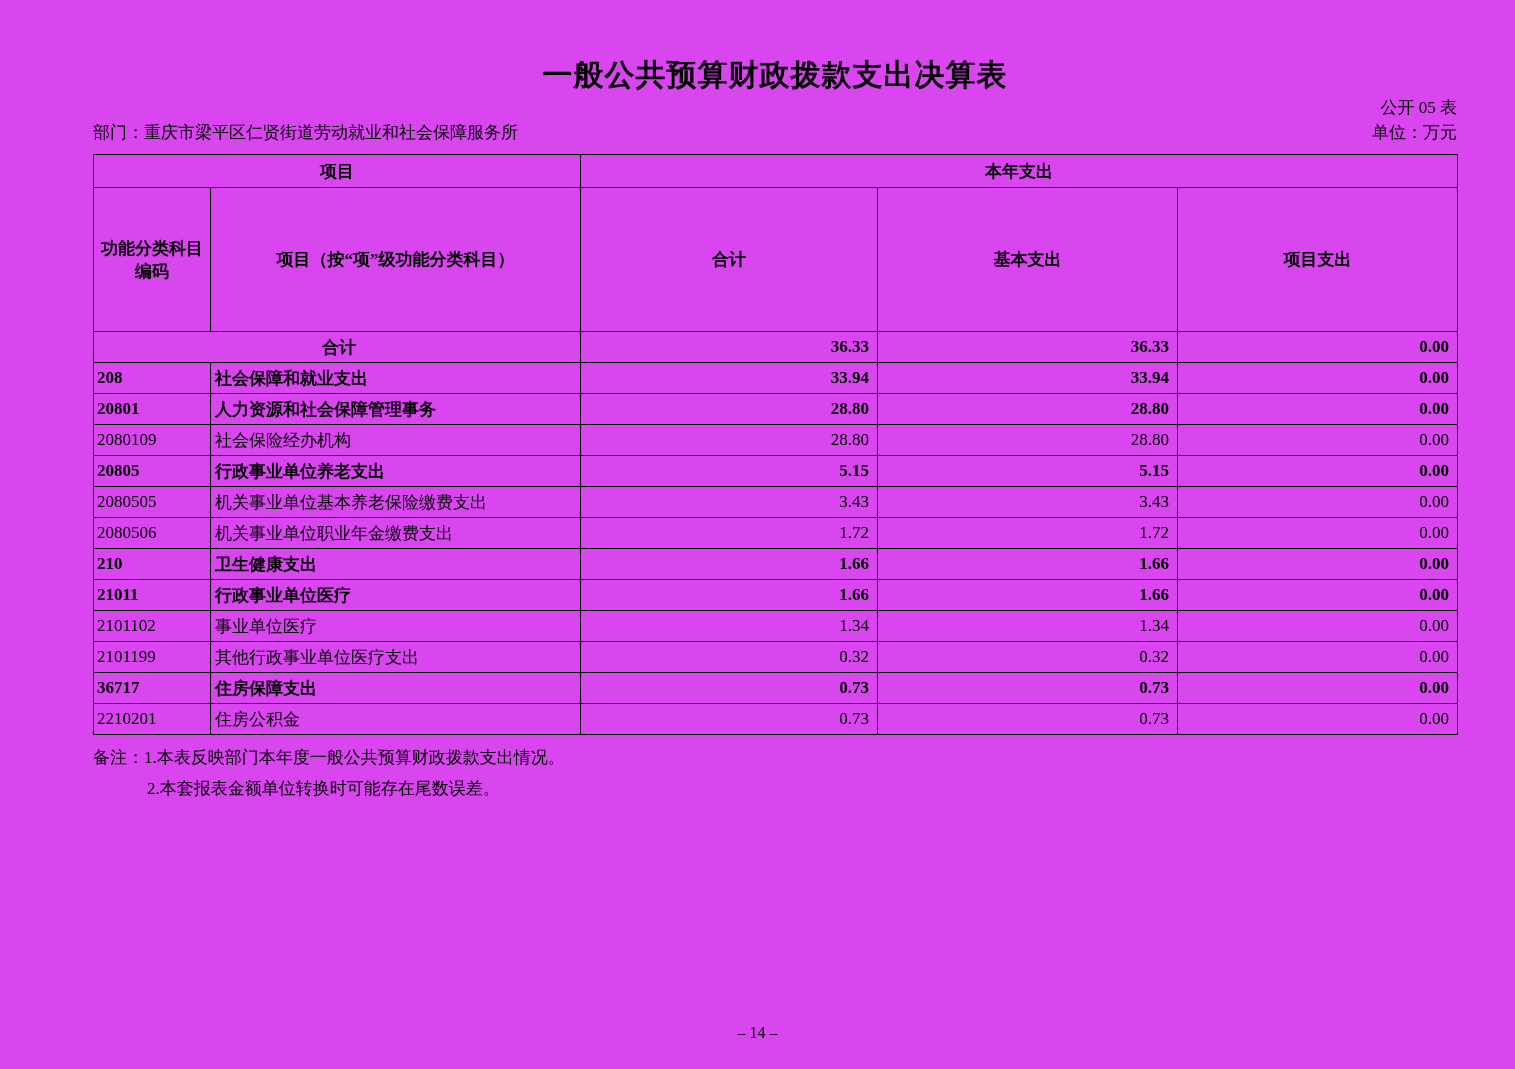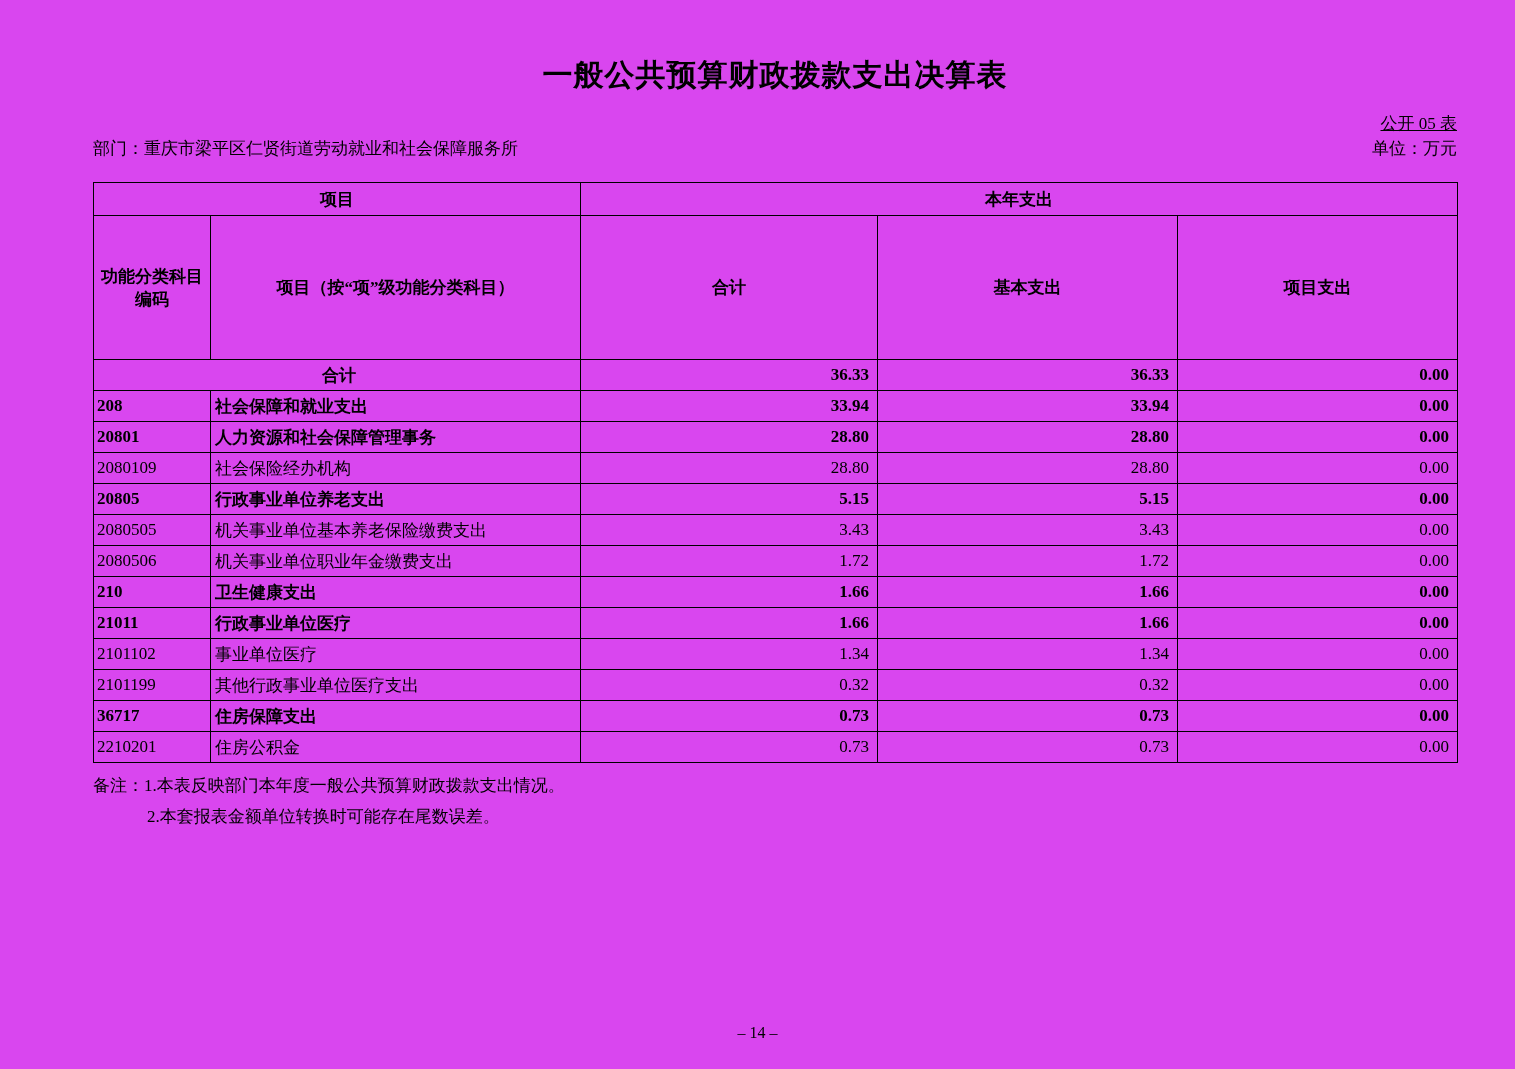--- a/index.html
+++ b/index.html
@@ -21,33 +21,32 @@
   }
   .doc-title {
     margin-top: 56px;
     text-align: center;
     font-size: 30px;
     font-weight: bold;
     letter-spacing: 1px;
     line-height: 38px;
   }
   .meta-top {
-    margin-top: 18px;
+    margin-top: 2px;
     text-align: right;
     font-size: 17px;
     line-height: 24px;
-    text-decoration: underline;
   }
   .meta-row {
     display: flex;
     justify-content: space-between;
     align-items: flex-start;
     font-size: 17px;
     line-height: 26px;
-    margin-bottom: 20px;
+    margin-bottom: 8px;
   }
   table.fin-table {
     border-collapse: collapse;
     table-layout: fixed;
     width: 1364px;
     font-size: 17px;
   }
   table.fin-table th, table.fin-table td {
     border: 1px solid #000;
     overflow: hidden;

